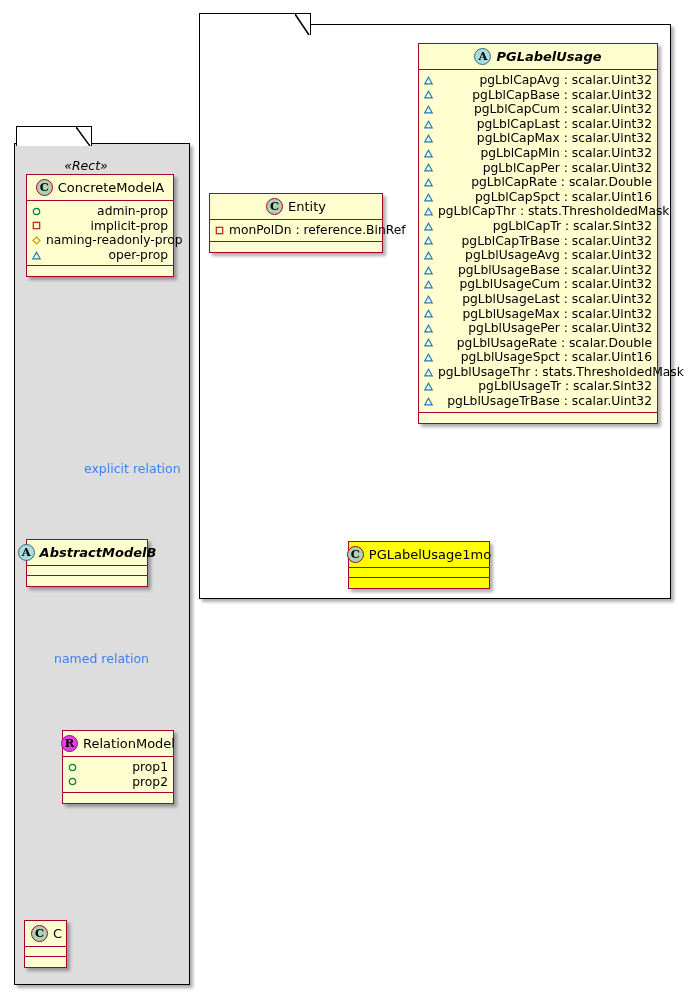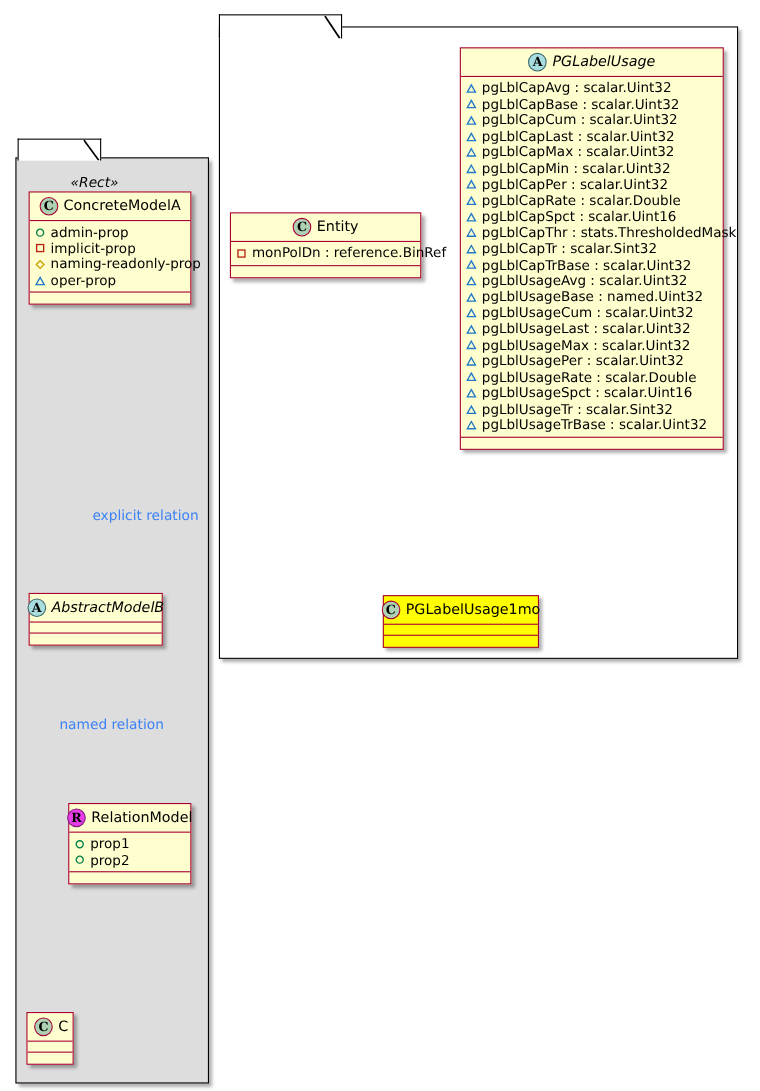--- a/index.html
+++ b/index.html
@@ -94,21 +94,21 @@
     align-items: center;
     justify-content: center;
     gap: 5px;
     padding: 0 6px;
     white-space: nowrap;
   }
   .cls-name {
     font-size: 13px;
     color: #000000;
   }
-  .cls-name.italic { font-style: italic; }
+  .cls-name.italic { font-style: italic; font-weight: bold; }
 
   
   .stereo {
     width: 17px;
     height: 17px;
     border-radius: 50%;
     box-sizing: border-box;
     display: inline-flex;
     align-items: center;
     justify-content: center;
@@ -134,20 +134,21 @@
     height: 10px;
   }
   .attr {
     display: flex;
     align-items: center;
     gap: 5px;
     height: 14.6px;
     line-height: 14.6px;
     white-space: nowrap;
     font-size: 12.3px;
+    justify-content: space-between;
   }
   .attr-txt { color: #000; }
 
   
   .vis {
     width: 9px;
     height: 9px;
     flex: 0 0 auto;
     position: relative;
   }
@@ -429,21 +430,21 @@
             </svg>
           </span>
           <span class="attr-txt">pgLblUsageAvg : scalar.Uint32</span>
         </div>
         <div class="attr">
           <span class="vis">
             <svg width="9" height="9" viewBox="0 0 9 9">
               <path d="M4.5,1.2 L8.2,7.8 L0.8,7.8 Z" fill="none" stroke="#1F78C8" stroke-width="1.2"></path>
             </svg>
           </span>
-          <span class="attr-txt">pgLblUsageBase : named.Uint32</span>
+          <span class="attr-txt">pgLblUsageBase : scalar.Uint32</span>
         </div>
         <div class="attr">
           <span class="vis">
             <svg width="9" height="9" viewBox="0 0 9 9">
               <path d="M4.5,1.2 L8.2,7.8 L0.8,7.8 Z" fill="none" stroke="#1F78C8" stroke-width="1.2"></path>
             </svg>
           </span>
           <span class="attr-txt">pgLblUsageCum : scalar.Uint32</span>
         </div>
         <div class="attr">
@@ -478,20 +479,28 @@
           </span>
           <span class="attr-txt">pgLblUsageRate : scalar.Double</span>
         </div>
         <div class="attr">
           <span class="vis">
             <svg width="9" height="9" viewBox="0 0 9 9">
               <path d="M4.5,1.2 L8.2,7.8 L0.8,7.8 Z" fill="none" stroke="#1F78C8" stroke-width="1.2"></path>
             </svg>
           </span>
           <span class="attr-txt">pgLblUsageSpct : scalar.Uint16</span>
+        </div>
+        <div class="attr">
+          <span class="vis">
+            <svg width="9" height="9" viewBox="0 0 9 9">
+              <path d="M4.5,1.2 L8.2,7.8 L0.8,7.8 Z" fill="none" stroke="#1F78C8" stroke-width="1.2"></path>
+            </svg>
+          </span>
+          <span class="attr-txt">pgLblUsageThr : stats.ThresholdedMask</span>
         </div>
         <div class="attr">
           <span class="vis">
             <svg width="9" height="9" viewBox="0 0 9 9">
               <path d="M4.5,1.2 L8.2,7.8 L0.8,7.8 Z" fill="none" stroke="#1F78C8" stroke-width="1.2"></path>
             </svg>
           </span>
           <span class="attr-txt">pgLblUsageTr : scalar.Sint32</span>
         </div>
         <div class="attr">

